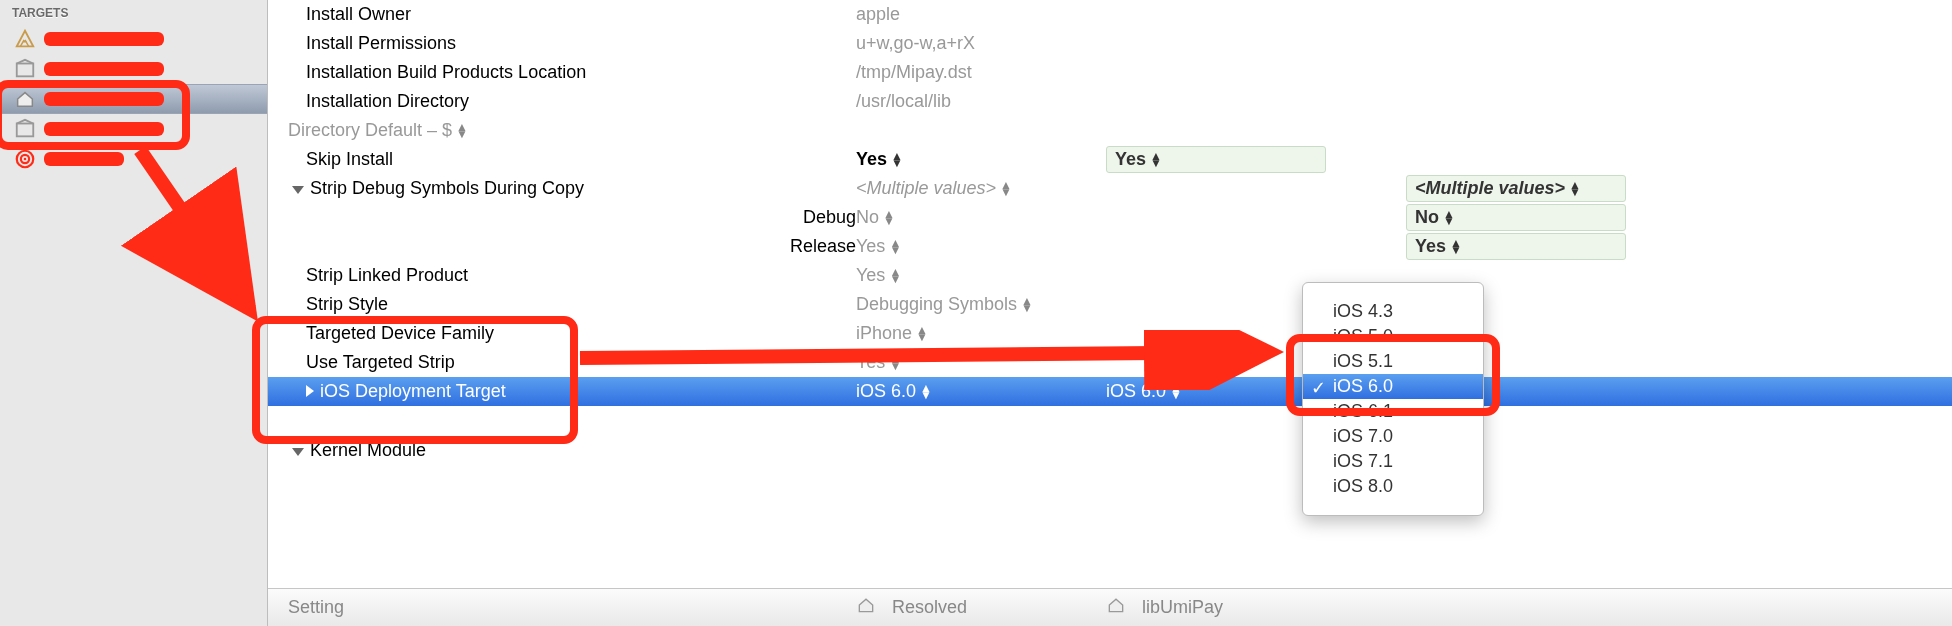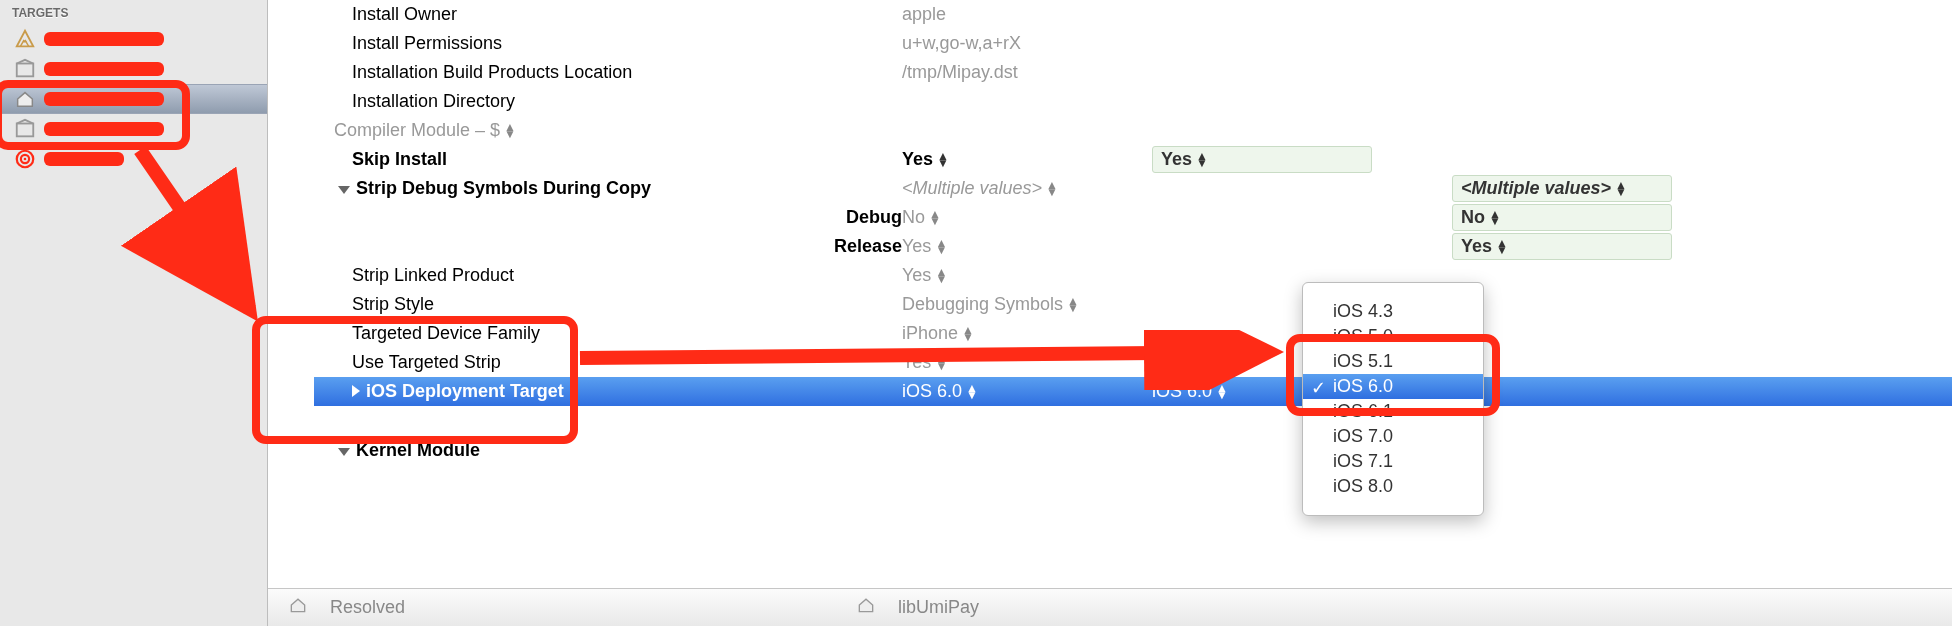--- a/index.html
+++ b/index.html
@@ -51,33 +51,32 @@
 }
 .tri-icon svg, .house-icon svg, .framework-icon svg, .bullseye-icon svg {
   width: 22px; height: 22px; display:block;
 }
 
 
 .settings {
   position: absolute;
   left: 268px; top: 0; right: 0; bottom: 0;
   overflow: hidden;
-  padding-left: 46px;
 }
 .settings-row {
   display: grid;
   grid-template-columns: 568px 250px 300px 1fr;
   align-items: center;
   height: 29px;
   padding-left: 20px;
   border-bottom: 0;
   font-size: 18px;
 }
 .settings-row .label { padding-left: 18px; color: #000; }
-.settings-row.bold .label { font-weight: bold; }
+.settings-row.bold .label { font-weight: normal; }
 .settings-row .val { color: #999; }
 .settings-row .val-bold { color: #000; font-weight: bold; }
 .stepper-arrows {
   font-size: 12px; color: #888; margin-left: 4px;
   display:inline-flex; flex-direction:column; line-height:7px; vertical-align: middle;
 }
 .stepper-arrows.dark { color: #333; }
 .disclosure {
   display:inline-block; width:0;height:0;
   border-top:6px solid transparent;
@@ -121,21 +120,21 @@
   left: 268px; right:0; bottom:0;
   height: 38px;
   background: linear-gradient(#fbfbfb,#e9e9e9);
   border-top: 1px solid #c6c6c6;
   display: grid;
   grid-template-columns: 568px 250px 300px 1fr;
   align-items: center;
   padding-left: 20px;
   color: #888;
 }
-.footer .fitem { display:flex; align-items:center; gap:22px; }
+.footer .fitem { display:flex; align-items:center; gap:16px; }
 
 
 .popup {
   position: absolute;
   right: 468px; top: 282px;
   width: 182px;
   background: #fff;
   border: 1px solid #bcbcbc;
   border-radius: 6px;
   box-shadow: 0 6px 18px rgba(0,0,0,.25);
@@ -237,26 +236,27 @@
 
   <div class="settings-row">
     <span class="label">Installation Build Products Location</span>
     <span class="val">/tmp/Mipay.dst</span>
     <span></span>
       <span></span>
   </div>
 
   <div class="settings-row">
     <span class="label">Installation Directory</span>
-    <span></span>
-      <span></span>
-  </div>
-
-  <div class="settings-row">
-    <span class="val"><span>Compiler Module  –  $</span><span class="stepper-arrows">
+    <span class="val">/usr/local/lib</span>
+    <span></span>
+      <span></span>
+  </div>
+
+  <div class="settings-row">
+    <span class="val"><span>Directory Default  –  $</span><span class="stepper-arrows">
           <span>▲</span>
           <span>▼</span>
         </span></span>
     <span></span>
       <span></span>
   </div>
 
   <div class="settings-row bold">
     <span class="label">Skip Install</span>
     <span class="val-bold"><span>Yes</span><span class="stepper-arrows dark">
@@ -379,20 +379,21 @@
   <div class="settings-row bold section-head">
     <span class="label"><span class="disclosure down"></span><span>Kernel Module</span></span>
     <span></span>
       <span></span>
       <span></span>
   </div>
 
 </div>
 
 <div class="footer">
+  <span>Setting</span>
   <span class="fitem">
     <span><svg width="20" height="20" viewBox="0 0 24 24">
           <path d="M4 12 L12 5 L20 12 V20 H4 Z" fill="#eee" stroke="#999" stroke-width="1.6"></path>
         </svg></span>
     <span>Resolved</span>
   </span>
   <span class="fitem">
     <span><svg width="20" height="20" viewBox="0 0 24 24">
           <path d="M4 12 L12 5 L20 12 V20 H4 Z" fill="#eee" stroke="#999" stroke-width="1.6"></path>
         </svg></span>

